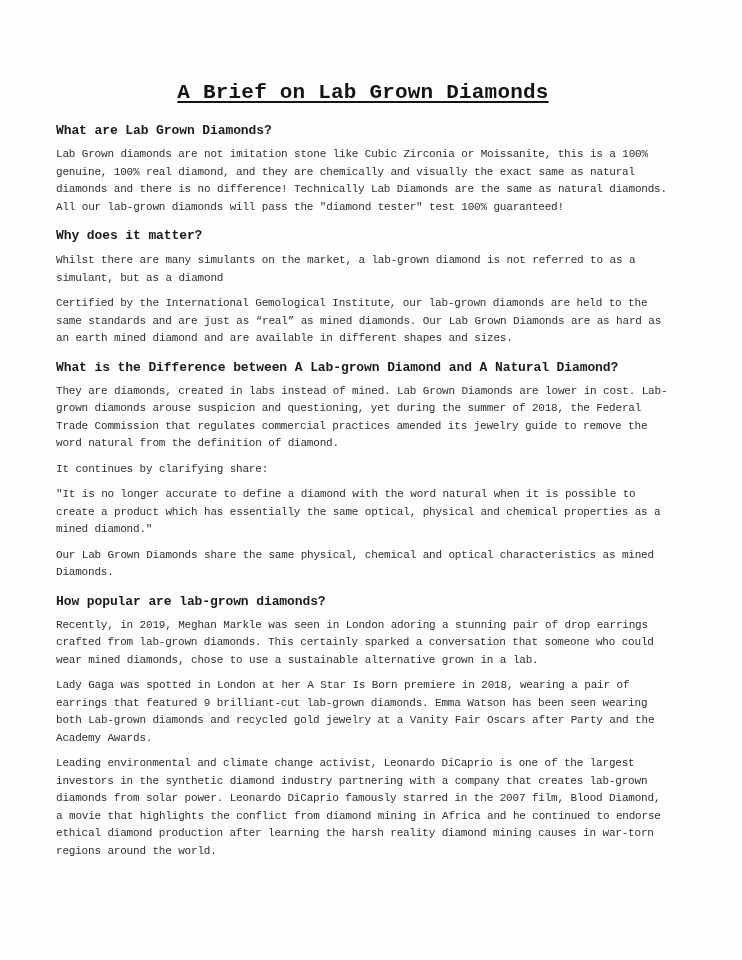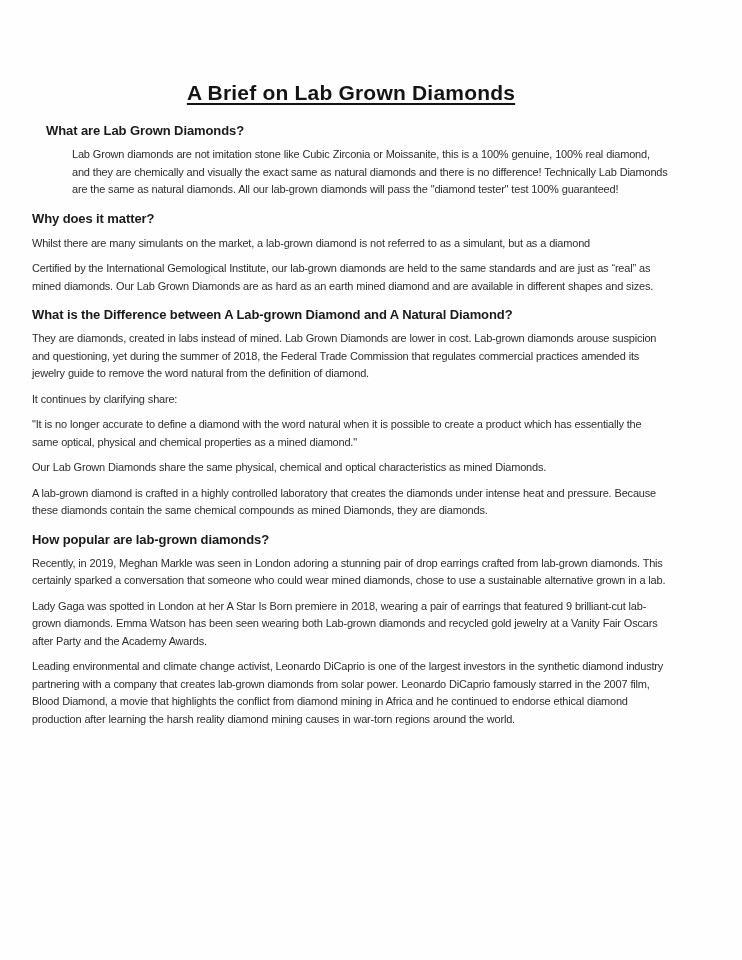--- a/index.html
+++ b/index.html
@@ -7,22 +7,22 @@
     padding: 0;
     background: #ffffff;
   }
   .page {
     position: relative;
     box-sizing: border-box;
     width: 742px;
     height: 960px;
     background: #fefefe;
     overflow: hidden;
-    padding: 80px 72px 0 32px;
-    font-family: Liberation Sans, sans-serif;
+    padding: 80px 72px 0 56px;
+    font-family: Liberation Mono, monospace;
     color: #2e2e2e;
   }
   .title {
     font-size: 21px;
     line-height: 26px;
     font-weight: bold;
     text-align: center;
     color: #141414;
     text-decoration: underline;
     text-decoration-thickness: 2px;
@@ -31,31 +31,31 @@
     letter-spacing: 0.2px;
   }
   h2 {
     font-size: 13px;
     line-height: 17px;
     font-weight: bold;
     color: #1a1a1a;
     margin: 11px 0 7px 0;
     letter-spacing: -0.1px;
   }
-  .sec-0 h2 { margin-top: 0; margin-left: 14px; }
+  .sec-0 h2 { margin-top: 0; }
   h2.tight { margin-bottom: 8px; }
   p {
     font-size: 11px;
     line-height: 17.5px;
     margin: 0 0 8px 0;
     letter-spacing: -0.2px;
     word-spacing: 0.2px;
     text-align: left;
   }
-  p.no-gap { margin-bottom: 0; margin-left: 40px; }
+  p.no-gap { margin-bottom: 0; }
 </style>
 </head>
 <body>
 
 <div class="page">
 
   <h1 class="title">A Brief on Lab Grown Diamonds</h1>
 
   <section class="sec-0">
     <h2>What are Lab Grown Diamonds?</h2>
@@ -70,21 +70,20 @@
 
   <section class="sec-2">
     <h2>What is the Difference between A Lab-grown Diamond and A Natural Diamond?</h2>
     <p>They are diamonds, created in labs instead of mined. Lab Grown Diamonds are lower in cost. Lab-grown diamonds arouse suspicion and questioning, yet during the summer of 2018, the Federal Trade Commission that regulates commercial practices amended its jewelry guide to remove the word natural from the definition of diamond.</p>
     <p>It continues by clarifying share:</p>
     <p>"It is no longer accurate to define a diamond with the word natural when it is possible to create a product which has essentially the same optical, physical and chemical properties as a mined diamond."</p>
     <p>Our Lab Grown Diamonds share the same physical, chemical and optical characteristics as mined Diamonds.</p>
   </section>
 
   <section class="sec-3">
-    <p>A lab-grown diamond is crafted in a highly controlled laboratory that creates the diamonds under intense heat and pressure. Because these diamonds contain the same chemical compounds as mined Diamonds, they are diamonds.</p>
   </section>
 
   <section class="sec-4">
     <h2>How popular are lab-grown diamonds?</h2>
     <p>Recently, in 2019, Meghan Markle was seen in London adoring a stunning pair of drop earrings crafted from lab-grown diamonds. This certainly sparked a conversation that someone who could wear mined diamonds, chose to use a sustainable alternative grown in a lab.</p>
     <p>Lady Gaga was spotted in London at her A Star Is Born premiere in 2018, wearing a pair of earrings that featured 9 brilliant-cut lab-grown diamonds. Emma Watson has been seen wearing both Lab-grown diamonds and recycled gold jewelry at a Vanity Fair Oscars after Party and the Academy Awards.</p>
     <p>Leading environmental and climate change activist, Leonardo DiCaprio is one of the largest investors in the synthetic diamond industry partnering with a company that creates lab-grown diamonds from solar power. Leonardo DiCaprio famously starred in the 2007 film, Blood Diamond, a movie that highlights the conflict from diamond mining in Africa and he continued to endorse ethical diamond production after learning the harsh reality diamond mining causes in war-torn regions around the world.</p>
   </section>
 
 </div>

